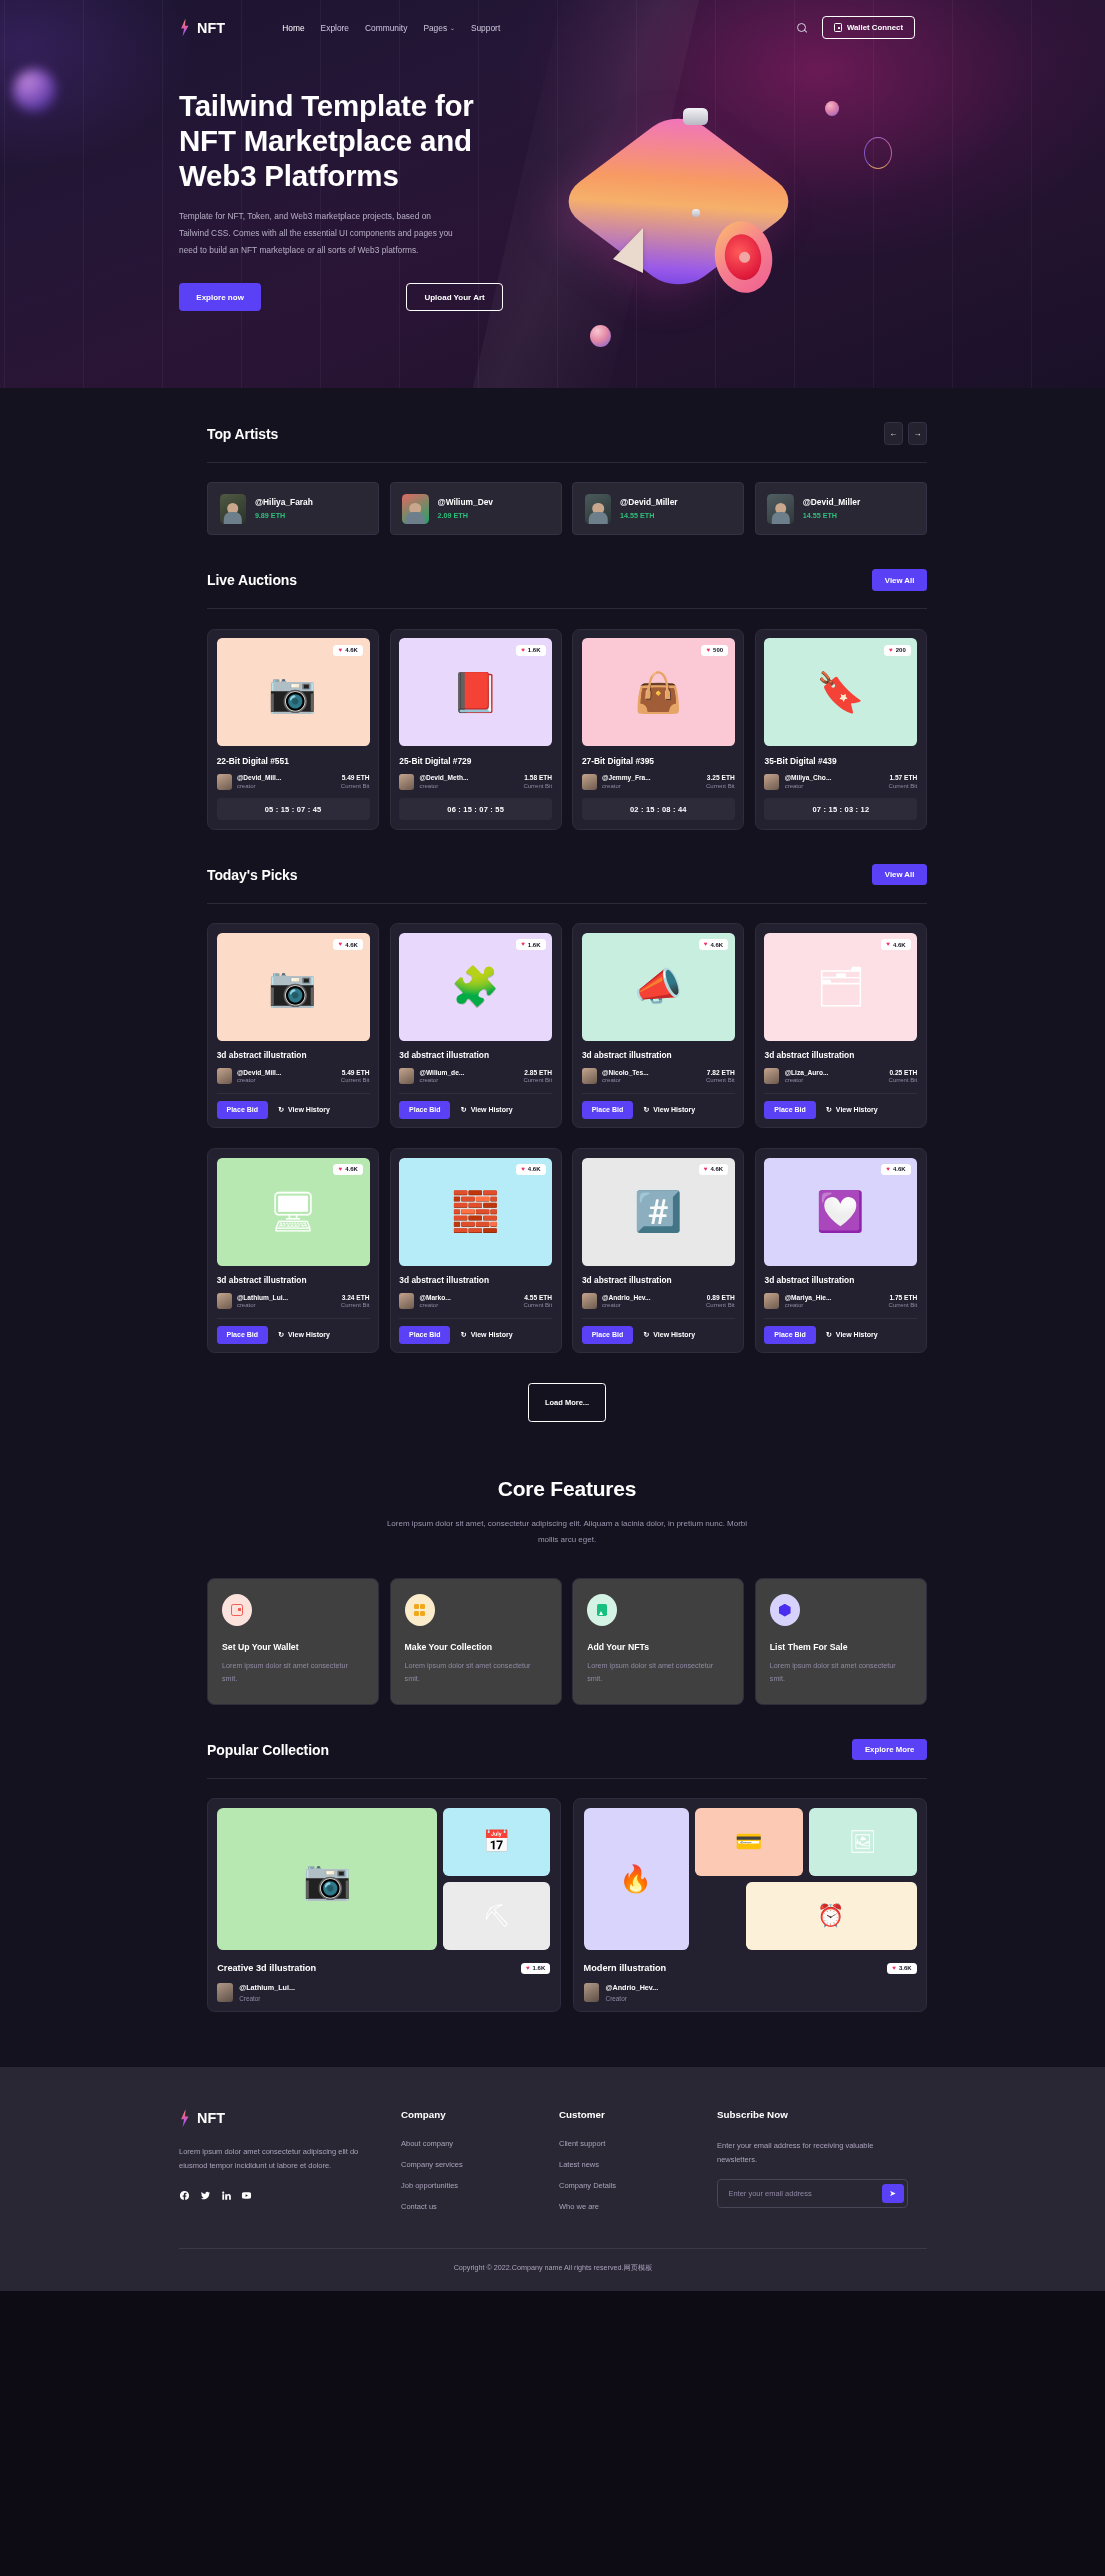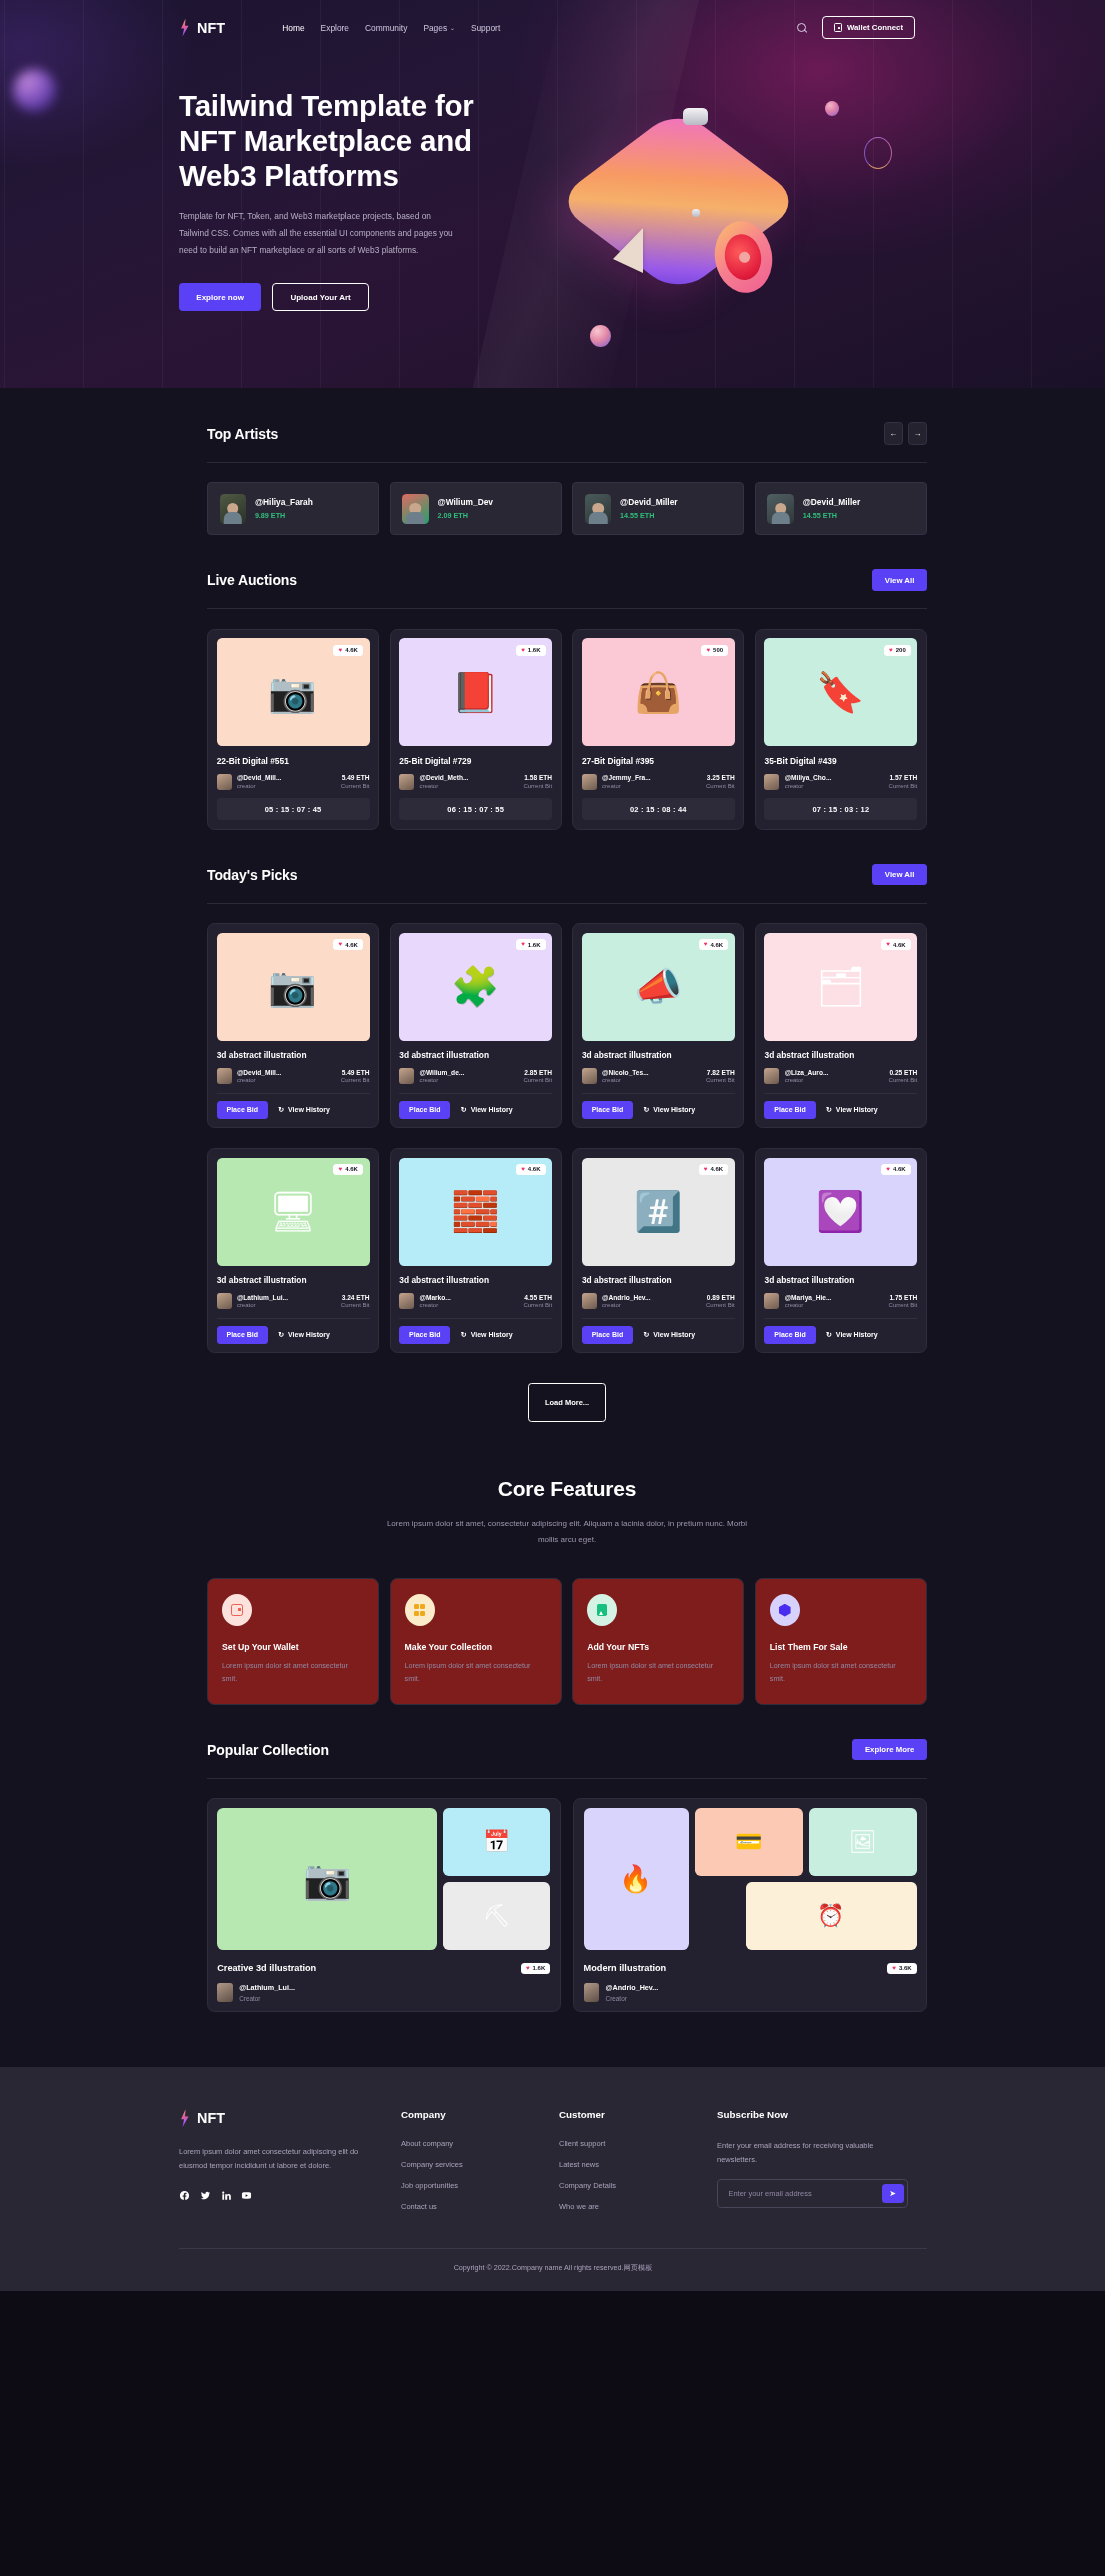--- a/index.html
+++ b/index.html
@@ -120,21 +120,21 @@
     display: flex; padding: 34px 179px 0 179px; gap: 23px;
   }
   .hero-copy { width: 324px; }
   h1.hero-title {
     font-size: 29.5px; line-height: 1.18; font-weight: 700; letter-spacing: -0.2px;
   }
   p.hero-sub {
     margin-top: 15px; font-size: 8.4px; line-height: 2.0; color: #b7b0c6;
     max-width: 277px;
   }
-  .hero-btns { margin-top: 24px; display: flex; gap: 11px; }
+  .hero-btns { margin-top: 24px; display: flex; gap: 24px; justify-content: space-between; }
   .btn-primary {
     background: #5a41f5; color: #fff; border: none; border-radius: 4px;
     padding: 8.7px 17.3px; font-size: 8px; font-weight: 700; cursor: pointer;
     font-family: inherit;
   }
   .btn-outline {
     background: transparent; color: #fff; border: 0.9px solid #fff; border-radius: 4px;
     padding: 8.7px 17.3px; font-size: 8px; font-weight: 700; cursor: pointer;
     font-family: inherit;
   }
@@ -293,21 +293,21 @@
   }
 
   
   .core { text-align: center; padding-top: 55px; }
   .core-title { font-size: 21px; font-weight: 700; letter-spacing: -0.2px; }
   .core-sub {
     margin: 15px auto 0; max-width: 370px; font-size: 8px; line-height: 2.0; color: #9e97b0;
   }
   .features { display: flex; gap: 10.4px; margin-top: 30px; text-align: left; }
   .feat-card {
-    flex: 1; background: #7f1d1d; border: 0.6px solid #302c3e; border-radius: 7.5px;
+    flex: 1; background: #404040; border: 0.6px solid #302c3e; border-radius: 7.5px;
     padding: 15px 14px 18.5px;
   }
   .feat-ic {
     width: 30px; height: 32px; border-radius: 50%;
     display: flex; align-items: center; justify-content: center;
   }
   .feat-name { font-size: 8.7px; font-weight: 700; margin-top: 16px; }
   .feat-desc { font-size: 7.2px; line-height: 1.85; color: #918aa4; margin-top: 6.4px; }
   .gl-wallet { width: 11.6px; height: 11.6px; border: 1.7px solid #f25d52; border-radius: 2.3px; position: relative; }
   .gl-wallet::after { content:""; position:absolute; right:0.6px; top:2.9px; width:2.9px; height:2.9px; background:#f25d52; border-radius:0.6px; }

